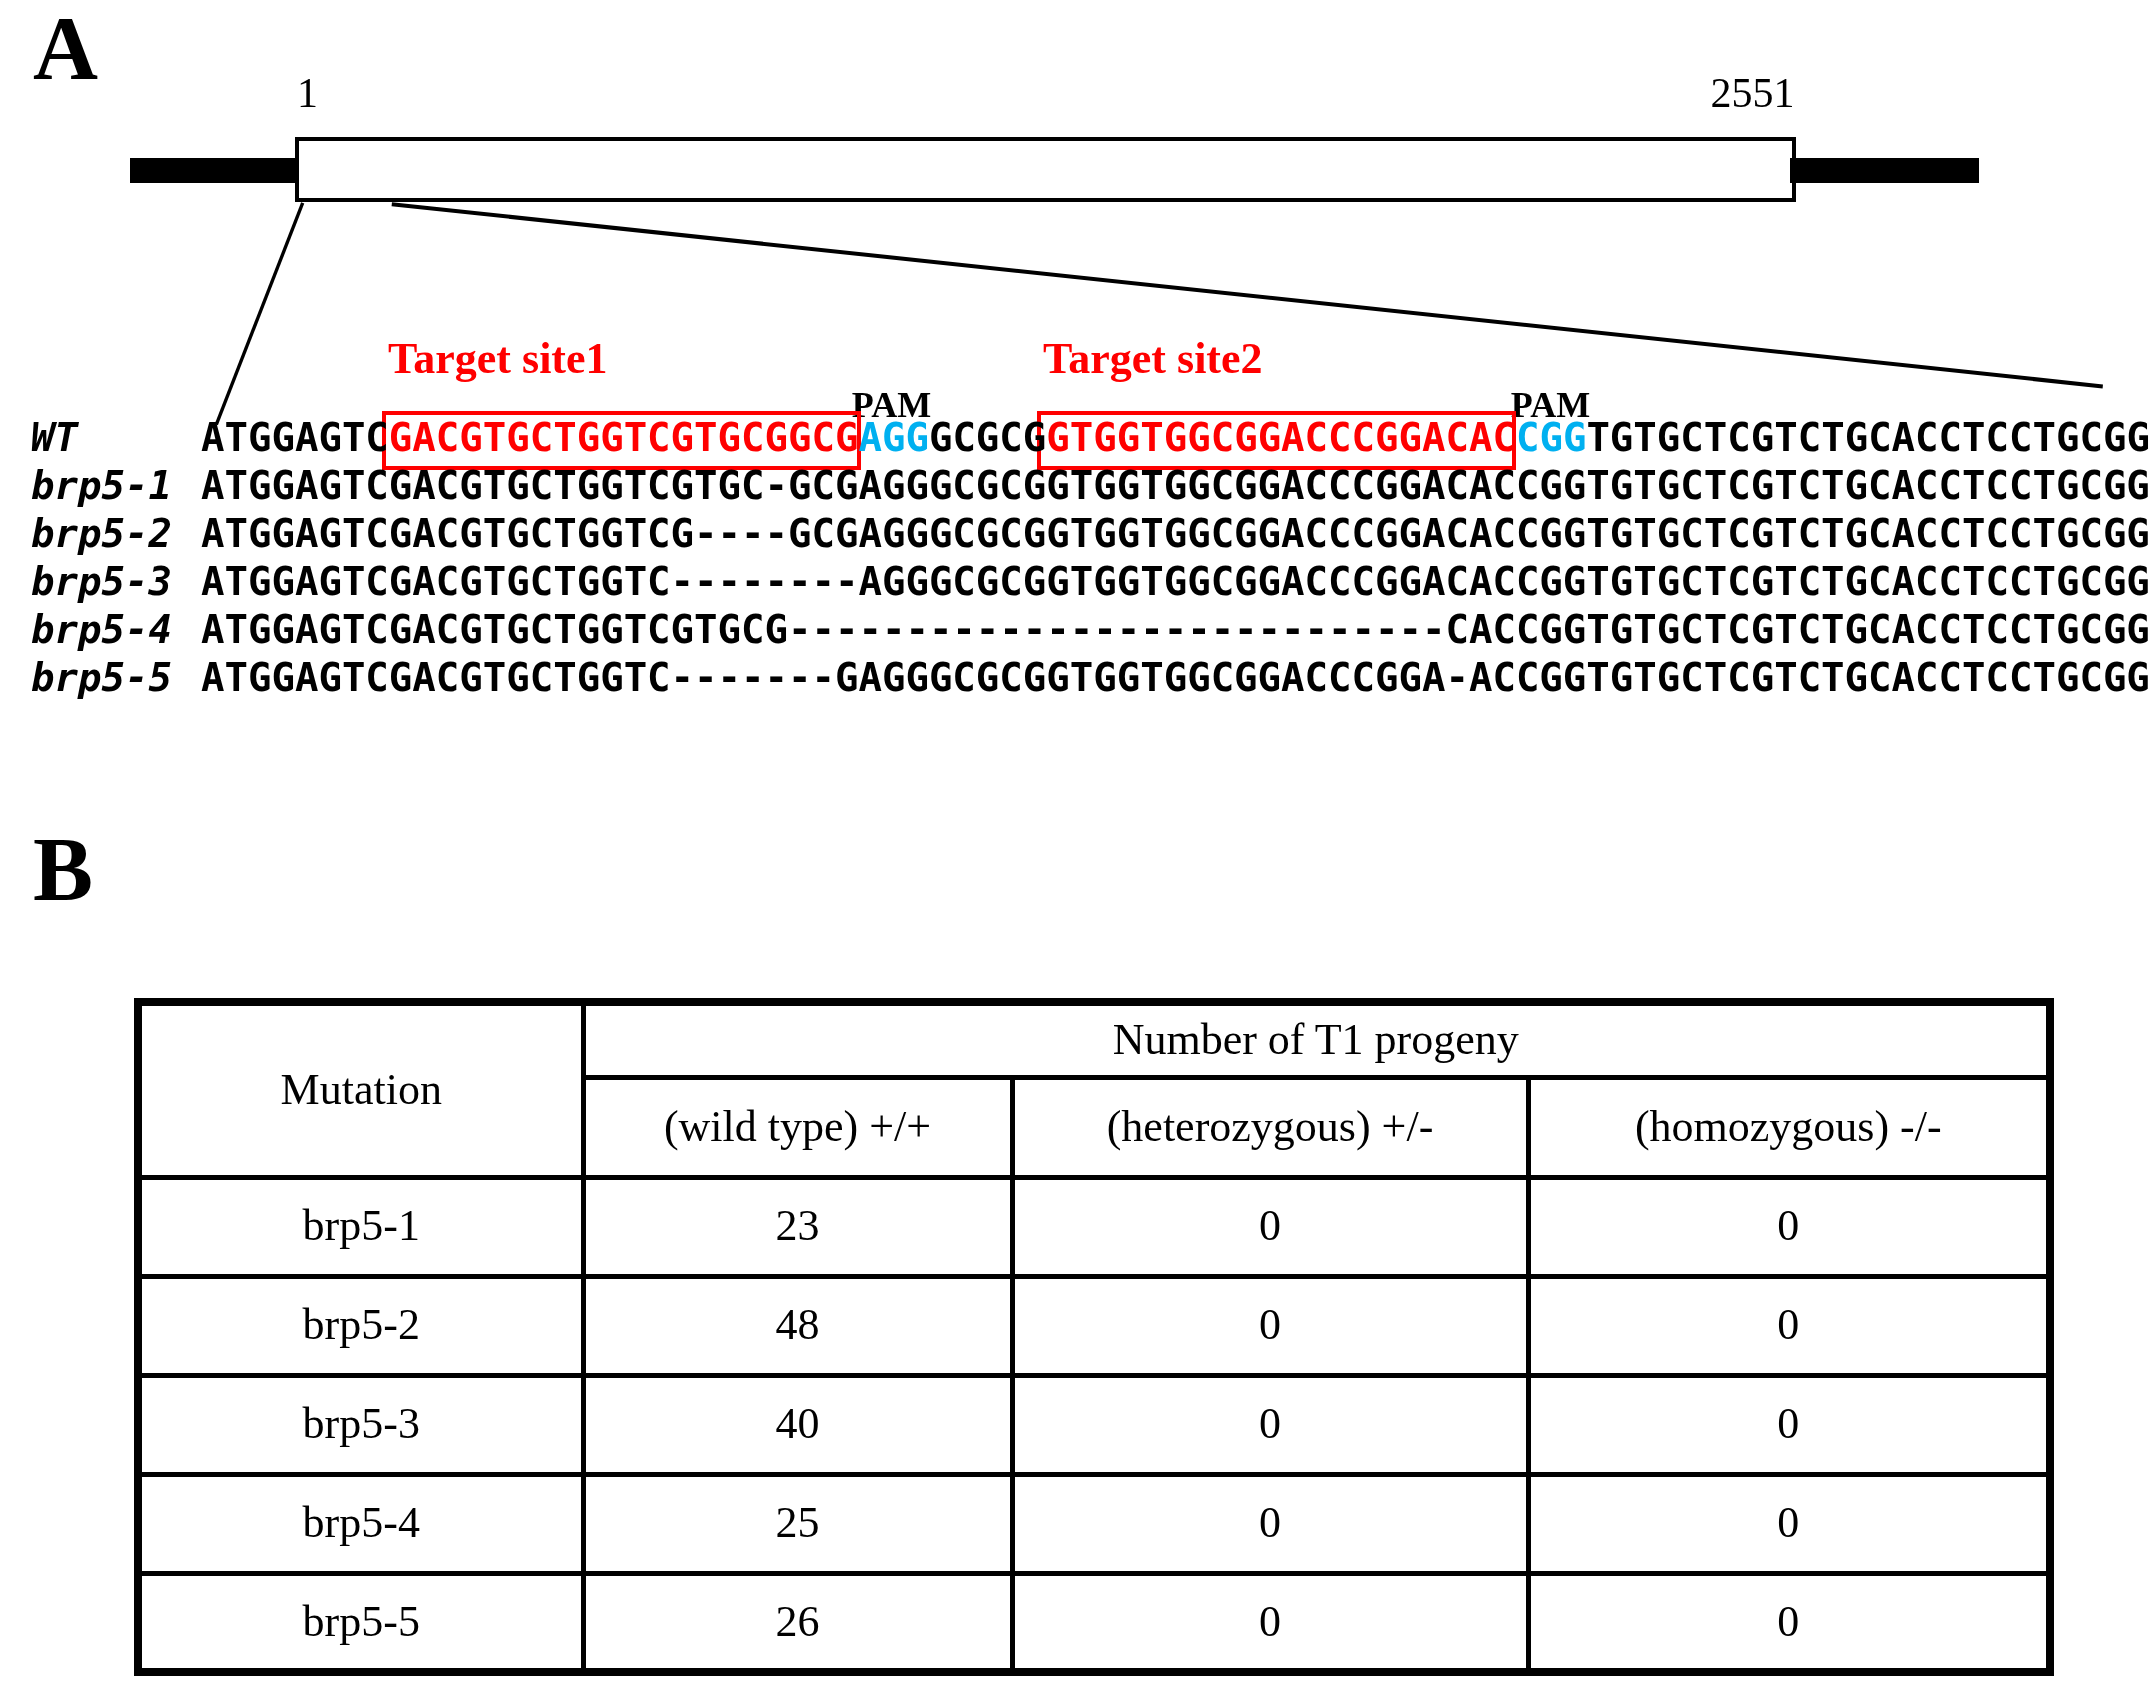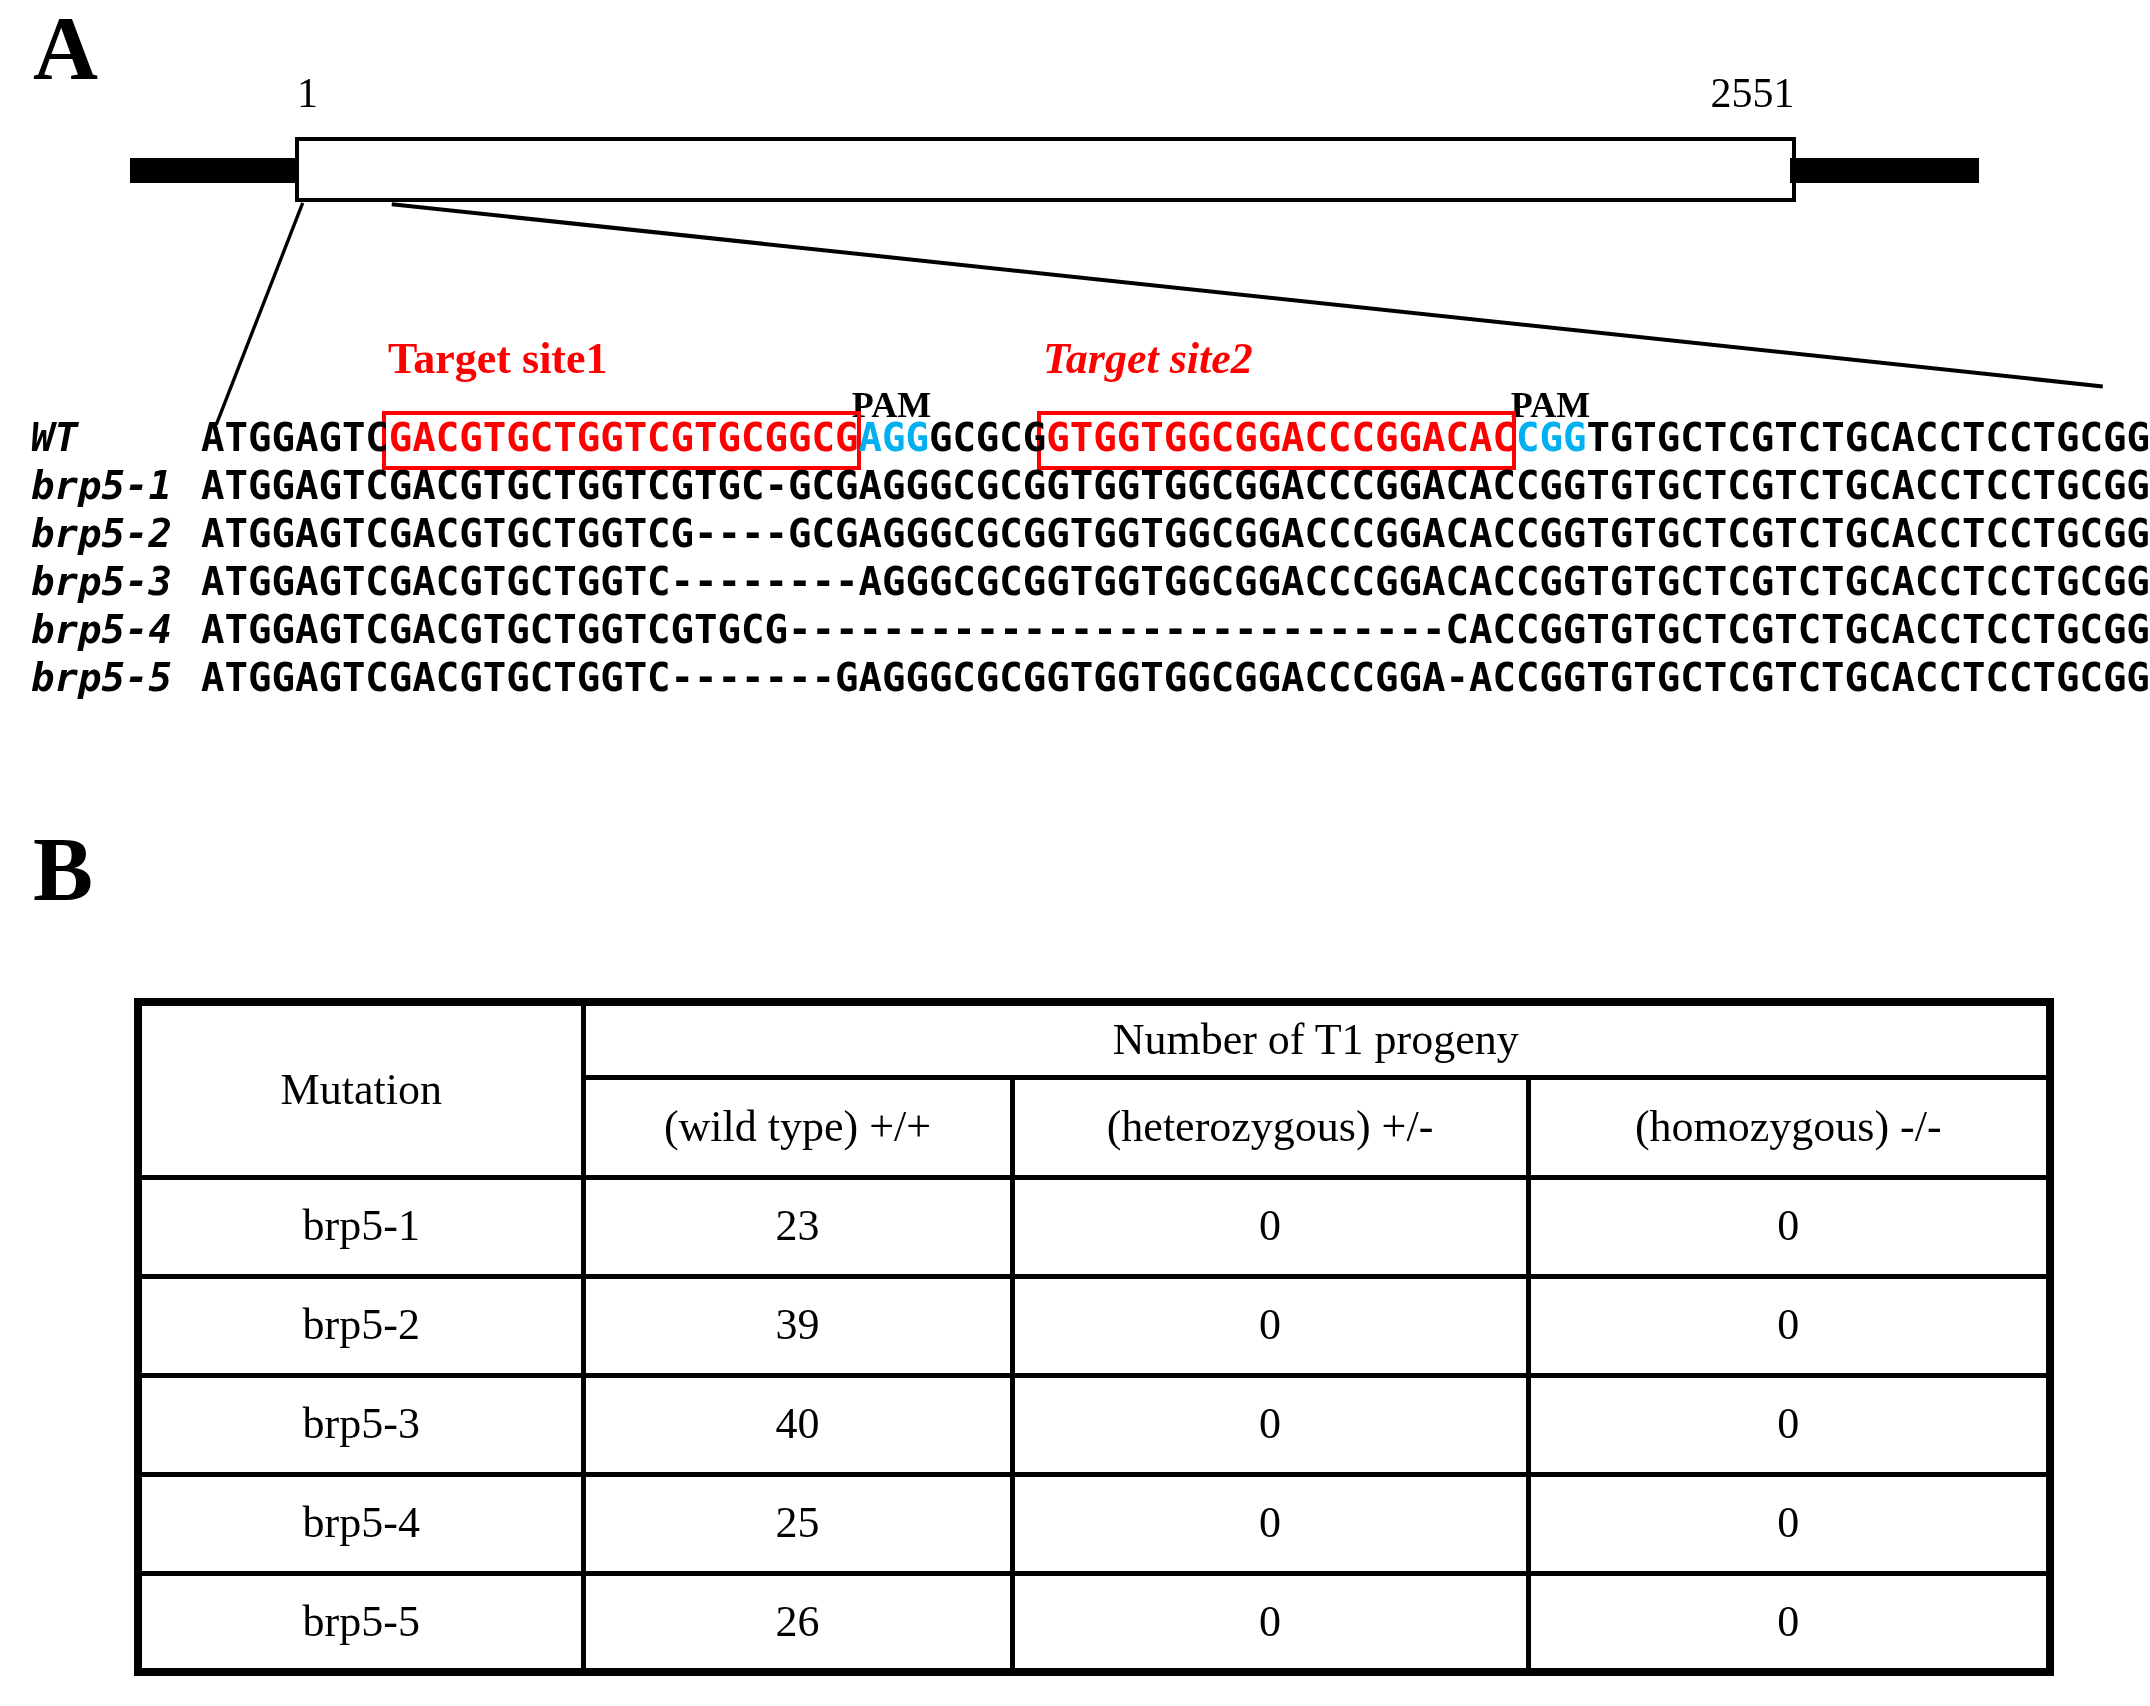--- a/index.html
+++ b/index.html
@@ -36,21 +36,21 @@
   #coord-end{left:1652px;width:201px;}
 
   #zoom-guides{position:absolute;left:0;top:0;width:2151px;height:1707px;pointer-events:none;}
 
   
   .site-label{
     position:absolute;top:337px;width:469px;text-align:left;
     font:bold 44px/1 "Liberation Serif",serif;color:#FF0000;
   }
   #site1-label{left:388px;}
-  #site2-label{left:1043px;font-style:italic;}
+  #site2-label{left:1043px;}
   .pam-label{
     position:absolute;top:387px;width:107px;text-align:center;
     font:bold 36px/1 "Liberation Serif",serif;color:#000;
   }
   #pam1{left:838px;}
   #pam2{left:1497px;}
   .target-box{
     position:absolute;top:411px;height:59px;
     border:4px solid #FF0000;box-sizing:border-box;
   }
@@ -166,21 +166,21 @@
   </tbody>
   <tbody>
       <tr class="data-row">
         <td class="mut-name">brp5-1</td>
         <td>23</td>
         <td>0</td>
         <td>0</td>
       </tr>
       <tr class="data-row">
         <td class="mut-name">brp5-2</td>
-        <td>39</td>
+        <td>48</td>
         <td>0</td>
         <td>0</td>
       </tr>
       <tr class="data-row">
         <td class="mut-name">brp5-3</td>
         <td>40</td>
         <td>0</td>
         <td>0</td>
       </tr>
       <tr class="data-row">

